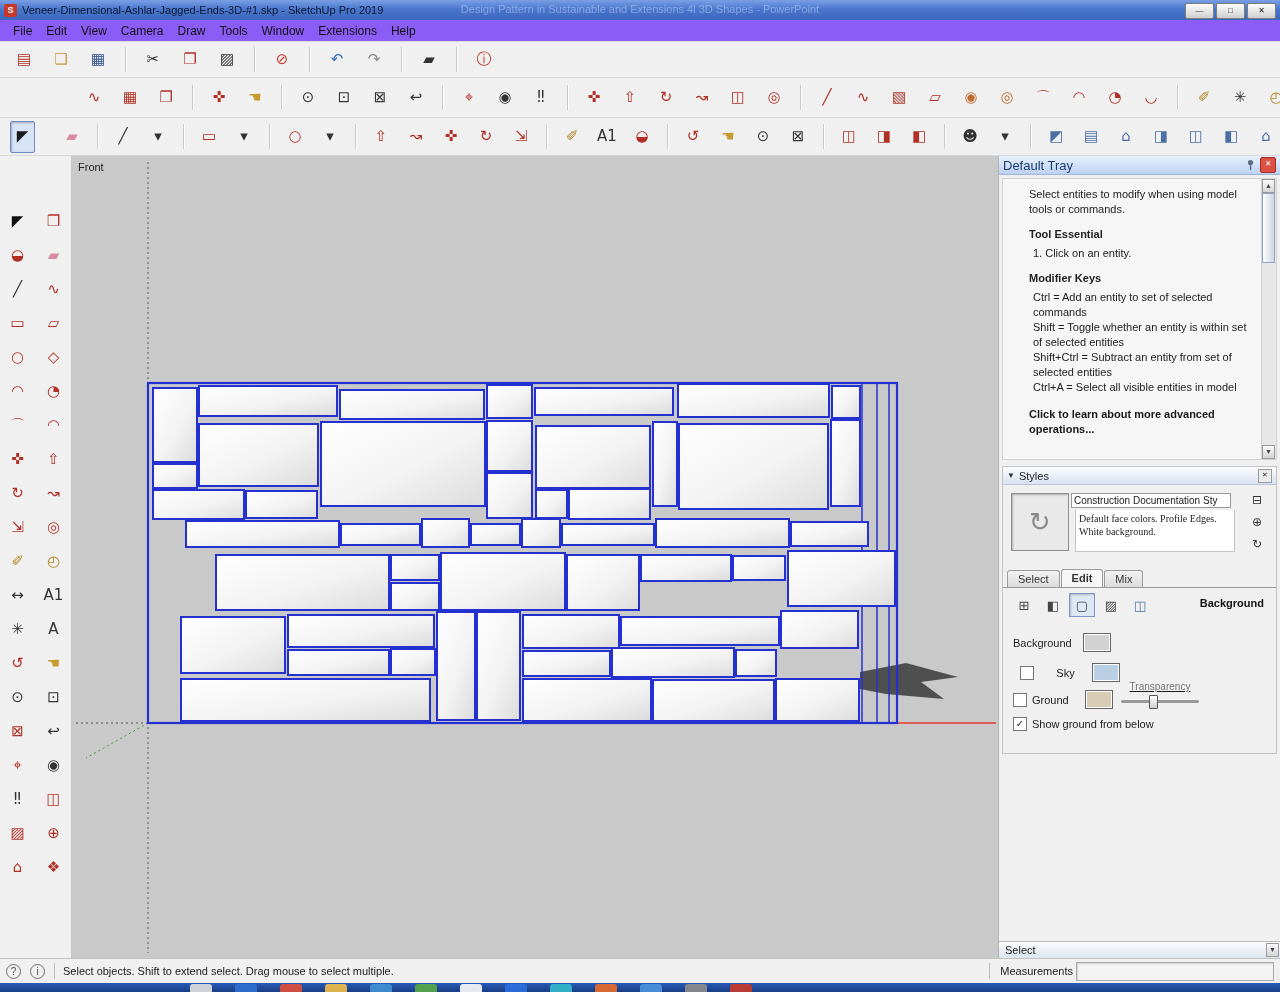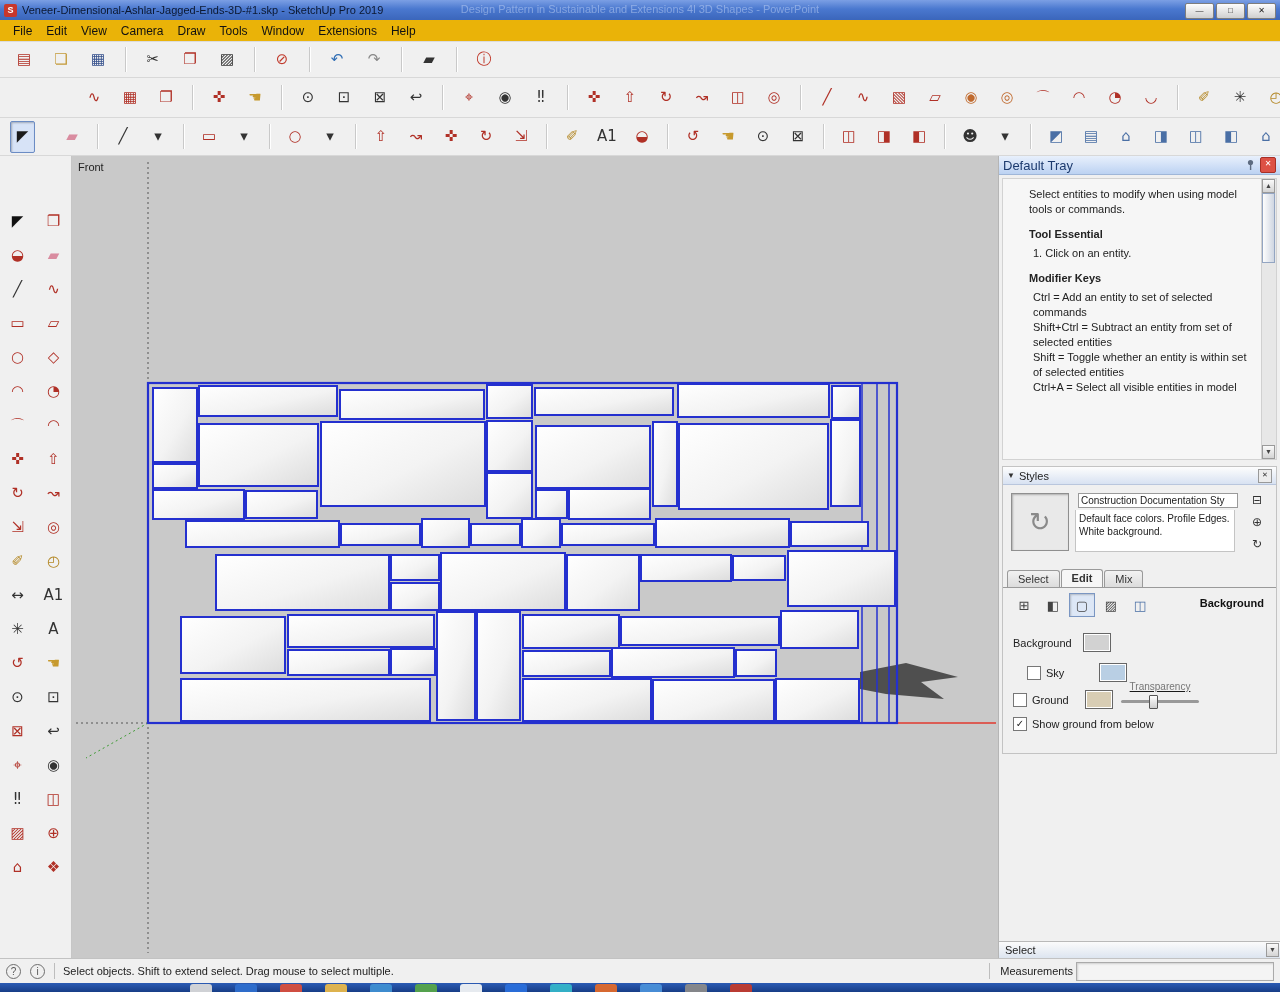--- a/index.html
+++ b/index.html
@@ -17,21 +17,21 @@
   #app-icon{width:13px;height:13px;background:#c8372c;border-radius:2px;margin-right:5px;
     display:flex;align-items:center;justify-content:center;color:#fff;font-size:9px;font-weight:bold;}
   #win-title{font-size:11px;color:#0c1830;white-space:nowrap;}
   #ghost-title{position:absolute;left:50%;top:3px;transform:translateX(-50%);
     color:rgba(225,235,255,.4);font-size:11px;white-space:nowrap;}
   #win-controls{position:absolute;right:4px;top:3px;display:flex;gap:2px;}
   .wbtn{width:27px;height:14px;background:linear-gradient(#fdfdfd,#cfcfcf);
     border:1px solid #7d7d7d;border-radius:2px;font-size:8px;line-height:13px;
     text-align:center;color:#222;}
   
-  #menubar{position:absolute;left:0;top:20px;width:1280px;height:22px;background:#eab308;
+  #menubar{position:absolute;left:0;top:20px;width:1280px;height:22px;background:#8b5cf6;
     border-bottom:1px solid #dcdcdc;display:flex;align-items:center;padding-left:6px;box-sizing:border-box;}
   .menu-item{padding:3px 7px;font-size:12px;color:#111;}
   
   .tbrow{position:absolute;left:0;width:1280px;background:#f0f0f0;display:flex;
     align-items:center;box-sizing:border-box;border-bottom:1px solid #d8d8d8;padding-left:10px;}
   #tb1{top:42px;height:36px;gap:9px;}
   #tb2{top:78px;height:40px;gap:8px;padding-left:80px;}
   #tb3{top:118px;height:38px;gap:7px;}
   .tbtn{width:26px;height:26px;display:flex;align-items:center;justify-content:center;
     border:1px solid transparent;border-radius:2px;flex:0 0 auto;}
@@ -76,44 +76,44 @@
   #styles-header{height:17px;background:linear-gradient(#fdfdfd,#d8e2f2);border-bottom:1px solid #b9c6dd;
     display:flex;align-items:center;padding:0 4px;}
   #styles-header .tri{font-size:8px;color:#333;margin-right:4px;}
   #styles-title{font-size:11px;color:#222;flex:1;}
   #styles-close{width:12px;height:12px;background:#ececec;border:1px solid #999;font-size:7px;
     line-height:10px;text-align:center;color:#333;}
   #styles-body{position:relative;height:268px;}
   #style-thumb{position:absolute;left:8px;top:8px;width:56px;height:56px;background:#e9e9e9;
     border:1px solid #8f8f8f;box-shadow:inset 1px 1px 2px rgba(0,0,0,.25);
     display:flex;align-items:center;justify-content:center;font-size:26px;color:#8a8a8a;}
-  #style-name{position:absolute;left:75px;top:8px;width:160px;height:15px;background:#fff;
+  #style-name{position:absolute;left:68px;top:8px;width:160px;height:15px;background:#fff;
     border:1px solid #9a9a9a;font-size:10px;line-height:14px;padding:0 2px;box-sizing:border-box;
     white-space:nowrap;overflow:hidden;}
   #style-desc{position:absolute;left:72px;top:25px;width:160px;height:42px;background:#fff;
-    border:1px solid #c4c4c4;border-top:none;font-size:10px;line-height:13px;padding:2px 3px;box-sizing:border-box;color:#222;}
+    border:1px solid #c4c4c4;border-top:none;font-size:10px;line-height:13px;padding:2px 3px;box-sizing:border-box;color:#222;font-family:Liberation Serif, serif;}
   .side-btn{position:absolute;left:244px;width:20px;height:18px;display:flex;align-items:center;
     justify-content:center;font-size:12px;color:#333;}
   
   #style-tabs{position:absolute;left:4px;top:84px;display:flex;align-items:flex-end;height:18px;}
   .tab{padding:2px 10px 2px 10px;font-size:11px;border:1px solid #9a9a9a;border-bottom:none;
     background:linear-gradient(#f2f2f2,#dcdcdc);margin-right:1px;border-radius:3px 3px 0 0;color:#333;}
   .tab.active{background:#f6f6f6;position:relative;top:1px;padding-bottom:4px;font-weight:bold;}
   #tabs-rule{position:absolute;left:0;right:0;top:102px;border-top:1px solid #9a9a9a;}
   
   #edit-iconrow{position:absolute;left:8px;top:108px;display:flex;gap:3px;align-items:center;}
   .ebtn{width:24px;height:22px;display:flex;align-items:center;justify-content:center;
     border:1px solid transparent;font-size:13px;color:#444;}
   .ebtn.active{border:1px solid #7a96c2;background:#dde7f6;box-shadow:inset 1px 1px 2px rgba(0,0,0,.2);}
   .ebtn.blue{color:#4a6fa5;}
   #edit-section-label{position:absolute;right:12px;top:112px;font-size:11px;font-weight:bold;color:#111;}
   
   .srow-label{font-size:11px;color:#222;}
   #bg-row{position:absolute;left:10px;top:148px;display:flex;align-items:center;}
-  #sky-row{position:absolute;left:24px;top:178px;display:flex;align-items:center;}
+  #sky-row{position:absolute;left:17px;top:178px;display:flex;align-items:center;text-align:center;}
   #ground-row{position:absolute;left:10px;top:205px;display:flex;align-items:center;}
   #showground-row{position:absolute;left:10px;top:232px;display:flex;align-items:center;}
   .swatch{width:26px;height:17px;border:1px solid #666;box-shadow:inset 0 0 0 1px #fff;}
   .cb{width:12px;height:12px;background:#fff;border:1px solid #777;margin-right:5px;
     font-size:10px;line-height:11px;text-align:center;color:#222;}
   .cb.checked::after{content:"✓";}
   #transparency{position:absolute;left:118px;top:196px;width:78px;text-decoration:underline;}
   #transparency .tlabel{font-size:10px;color:#777;text-align:center;}
   #t-track{position:relative;margin-top:8px;height:3px;background:#999;border-radius:2px;}
   #t-thumb{position:absolute;left:28px;top:-5px;width:7px;height:12px;background:linear-gradient(#fdfdfd,#cfcfcf);
@@ -741,24 +741,25 @@
   </div>
 
   <div id="instructor">
     <p>Select entities to modify when using model tools or commands.</p>
     <p class="ihead">Tool Essential</p>
     <p class="istep">1. Click on an entity.</p>
     <p class="ihead">Modifier Keys</p>
     <div>
 
     <div class="mod-line">Ctrl = Add an entity to set of selected commands</div>
+        <div class="mod-line">Shift = Toggle whether an entity is within set of selected entities</div>
         <div class="mod-line">Shift+Ctrl = Subtract an entity from set of selected entities</div>
-        <div class="mod-line">Shift = Toggle whether an entity is within set of selected entities</div>
         <div class="mod-line">Ctrl+A = Select all visible entities in model</div>
       </div>
+    <div id="instr-link">Click to learn about more advanced operations...</div>
     <div class="vscroll">
       <span class="sbtn sb-up">▲</span>
       <span class="sb-thumb"></span>
       <span class="sbtn sb-down">▼</span>
     </div>
   </div>
 
   <div id="styles-panel">
     <div id="styles-header">
       <span class="tri">▼</span>

